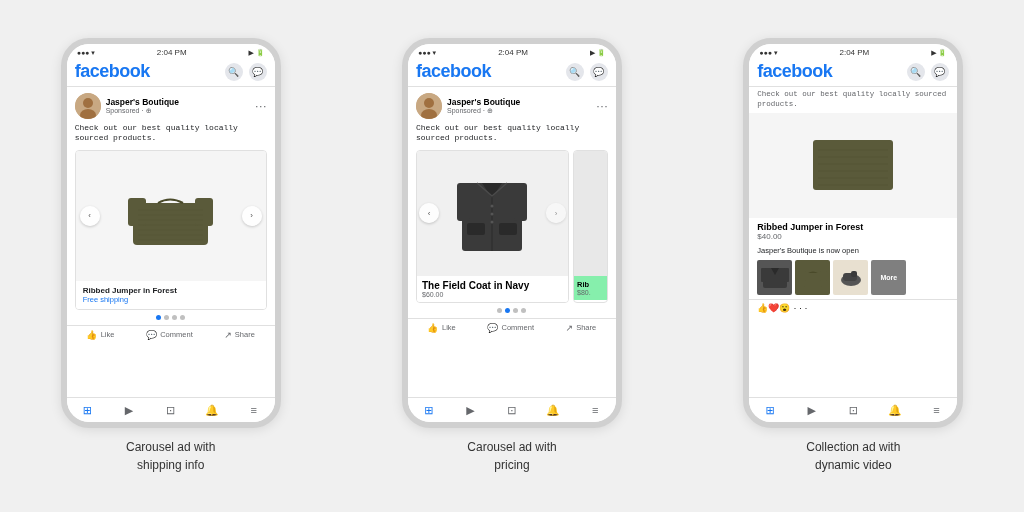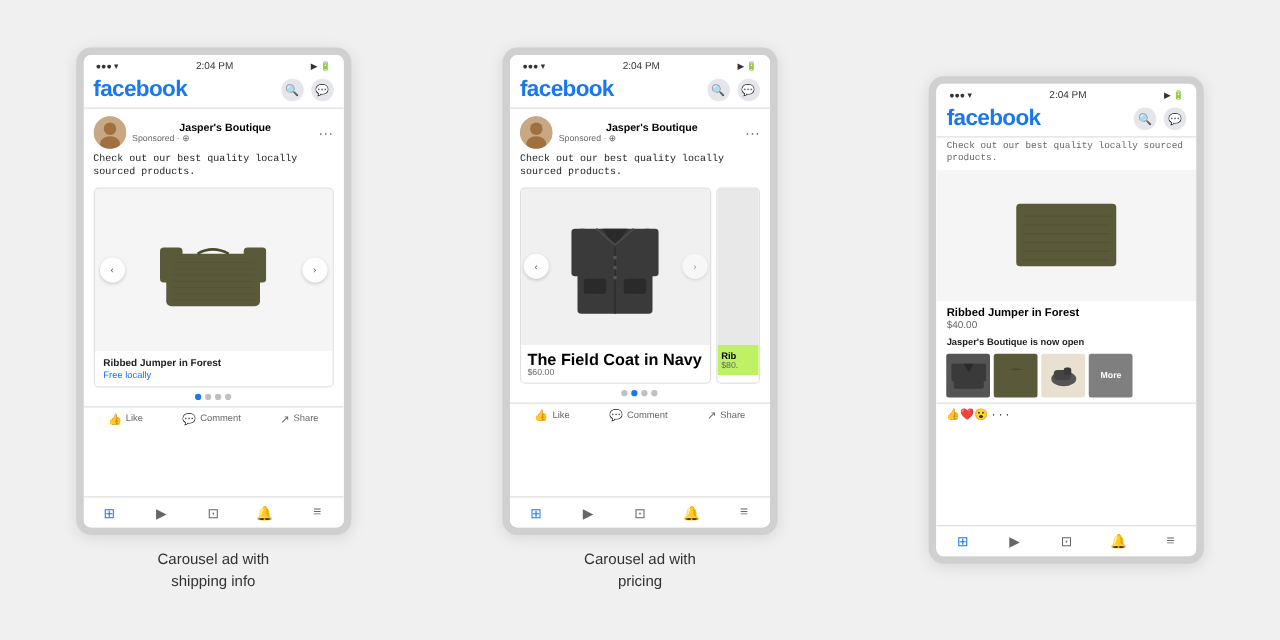--- a/index.html
+++ b/index.html
@@ -26,21 +26,21 @@
       display: flex;
       flex-direction: column;
       align-items: center;
       gap: 10px;
       flex: 1;
     }
     .phone-frame {
       width: 220px;
       height: 390px;
       background: white;
-      border-radius: 12px;
+      border-radius: 28px;
       border: 6px solid #d0d0d0;
       overflow: hidden;
       position: relative;
       box-shadow: 0 2px 12px rgba(0,0,0,0.1);
     }
     .phone-inner {
       width: 100%;
       height: 100%;
       overflow: hidden;
       display: flex;
@@ -100,21 +100,21 @@
       background: #c8a882;
       margin-right: 5px;
       flex-shrink: 0;
       overflow: hidden;
       display: flex;
       align-items: center;
       justify-content: center;
       font-size: 8px;
       color: white;
     }
-    .post-user-info { flex: 1; text-align: center; }
+    .post-user-info { flex: 1; }
     .post-user-name { font-size: 8.5px; font-weight: 700; color: #000; line-height: 1.2; }
     .post-sponsored { font-size: 7px; color: #65676b; display: flex; align-items: center; gap: 2px; }
     .post-dots { font-size: 12px; color: #65676b; }
     .post-caption {
       font-size: 8px;
       color: #1c1e21;
       padding: 0 8px 6px;
       line-height: 1.3;
       flex-shrink: 0;
       font-family: Liberation Mono, monospace;
@@ -240,21 +240,21 @@
     .thumb-more {
       background: rgba(0,0,0,0.5);
       color: white;
       font-size: 7px;
       font-weight: bold;
     }
     .collection-label {
       font-size: 7.5px;
       color: #1c1e21;
       padding: 3px 8px 0;
-      font-weight: 700;
+      font-weight: 400;
       flex-shrink: 0;
     }
     .product-image-large {
       width: 100%;
       height: 105px;
       background: #f5f5f5;
       display: flex;
       align-items: center;
       justify-content: center;
     }
@@ -319,21 +319,21 @@
               <line x1="10" y1="42" x2="75" y2="42" stroke="#4a4a2a" stroke-width="0.5" opacity="0.5"></line>
               <line x1="10" y1="47" x2="75" y2="47" stroke="#4a4a2a" stroke-width="0.5" opacity="0.5"></line>
               <line x1="10" y1="52" x2="75" y2="52" stroke="#4a4a2a" stroke-width="0.5" opacity="0.5"></line>
               <line x1="10" y1="57" x2="75" y2="57" stroke="#4a4a2a" stroke-width="0.5" opacity="0.5"></line>
               <line x1="10" y1="62" x2="75" y2="62" stroke="#4a4a2a" stroke-width="0.5" opacity="0.5"></line>
             </svg>
             <div class="nav-arrow-right">›</div>
           </div>
           <div class="product-info">
             <div class="product-name">Ribbed Jumper in Forest</div>
-            <div class="product-sub">Free locally</div>
+            <div class="product-sub">Free shipping</div>
           </div>
         </div>
 
         <div class="dots-row">
           <div class="dot active"></div>
           <div class="dot"></div>
           <div class="dot"></div>
           <div class="dot"></div>
         </div>
 
@@ -416,28 +416,28 @@
                 <rect x="0" y="15" width="13" height="38" rx="3" fill="#3a3a3a"></rect>
                 <rect x="57" y="15" width="13" height="38" rx="3" fill="#3a3a3a"></rect>
 
                 <circle cx="35" cy="38" r="1.5" fill="#555"></circle>
                 <circle cx="35" cy="46" r="1.5" fill="#555"></circle>
                 <circle cx="35" cy="54" r="1.5" fill="#555"></circle>
               </svg>
               <div class="nav-arrow-right" style="right:2px; opacity:0.6;">›</div>
             </div>
             <div style="padding:4px 5px; background:white;">
-              <div style="font-size:13px;font-weight:700;">The Field Coat in Navy</div>
+              <div style="font-size:10px;font-weight:700;">The Field Coat in Navy</div>
               <div style="font-size:7px;color:#65676b;">$60.00</div>
             </div>
           </div>
 
           <div style="width:35px; border:1px solid #e0e0e0; border-radius:4px; overflow:hidden; flex-shrink:0;">
             <div style="height:125px; background:#e8e8e8;"></div>
-            <div style="padding:4px 3px; background:#bef264;">
+            <div style="padding:4px 3px; background:#86efac;">
               <div style="font-size:7.5px;font-weight:700;overflow:hidden;white-space:nowrap;">Rib</div>
               <div style="font-size:7px;color:#65676b;">$80.</div>
             </div>
           </div>
         </div>
         <div class="dots-row">
           <div class="dot"></div>
           <div class="dot active"></div>
           <div class="dot"></div>
           <div class="dot"></div>
@@ -544,15 +544,17 @@
         </div>
         <div class="bottom-nav">
           <div class="bottom-nav-icon active">⊞</div>
           <div class="bottom-nav-icon">▶</div>
           <div class="bottom-nav-icon">⊡</div>
           <div class="bottom-nav-icon">🔔</div>
           <div class="bottom-nav-icon">≡</div>
         </div>
       </div>
     </div>
+    <div class="phone-caption" style="white-space: pre-line;">Collection ad with
+dynamic video</div>
   </div>
 
 </div>
 
 </body></html>

